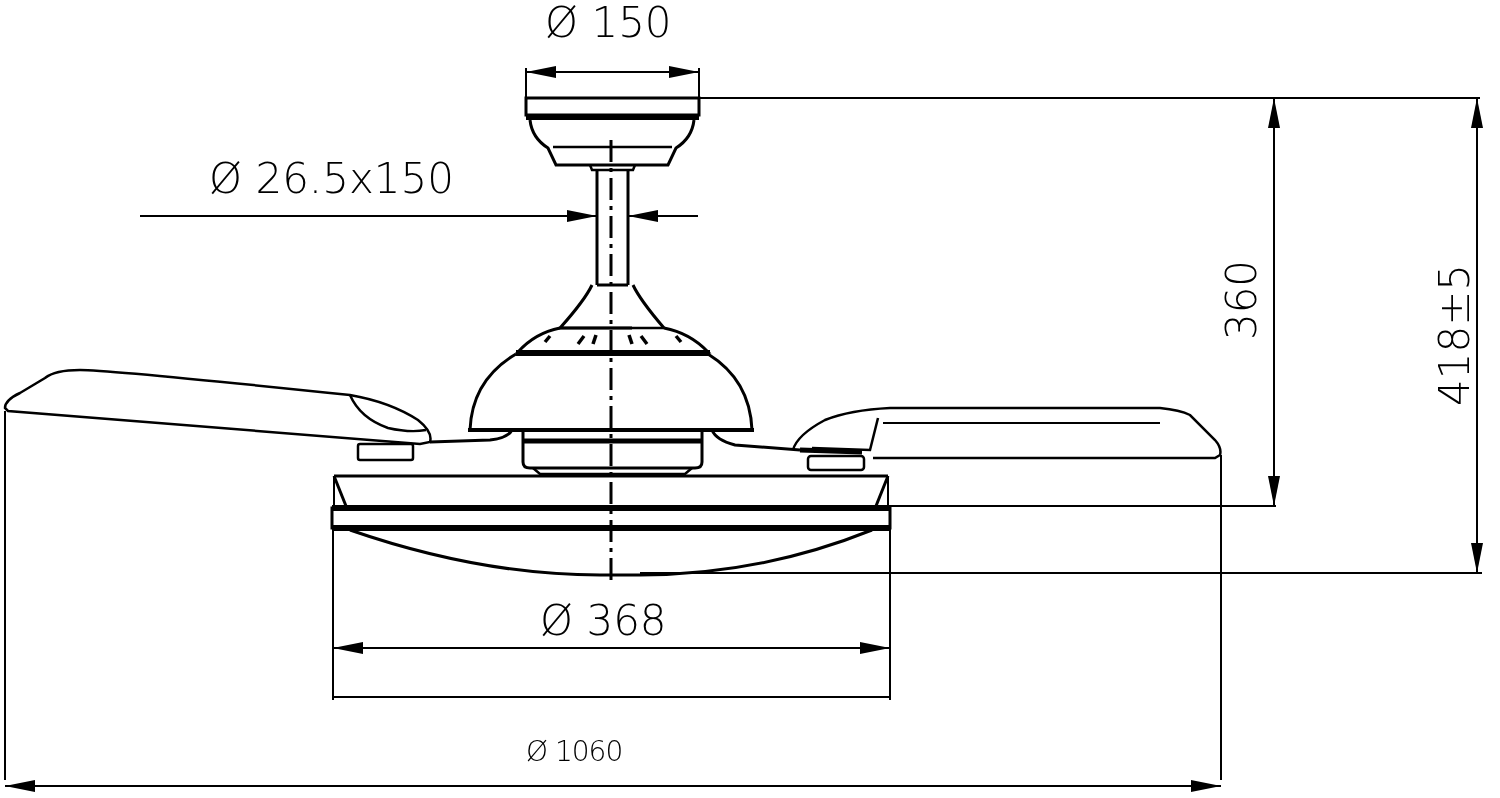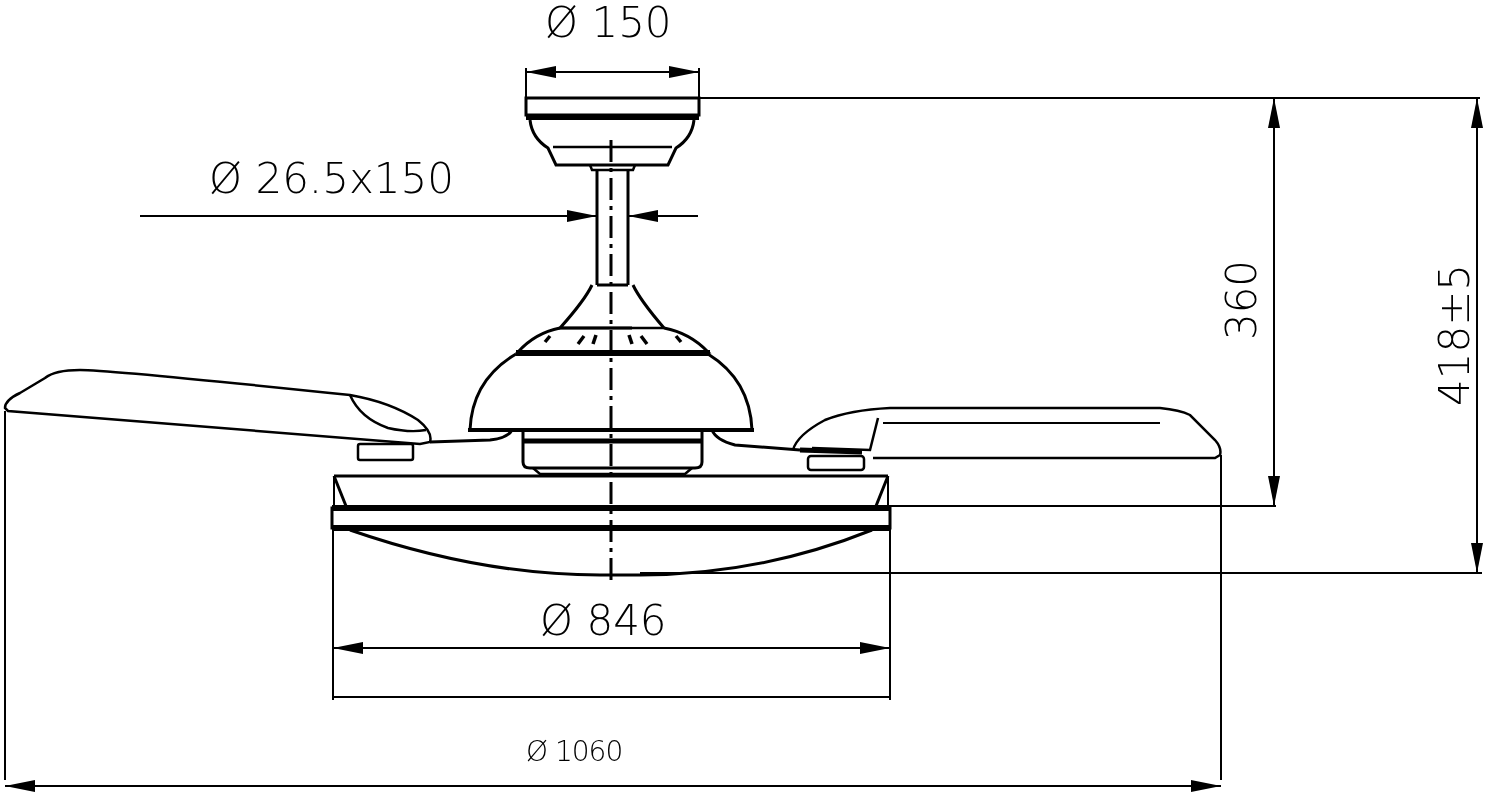--- a/index.html
+++ b/index.html
@@ -131,14 +131,14 @@
 
   <g stroke="#000" fill="none" stroke-width="2">
     <line x1="5" y1="786" x2="1221" y2="786" marker-start="url(#arrow)" marker-end="url(#arrow)"></line>
   </g>
 </svg>
 
 <div class="dim-label lbl-150">Ø 150</div>
 <div class="dim-label lbl-stem">Ø 26.5x150</div>
 <div class="dim-label lbl-360">360</div>
 <div class="dim-label lbl-418">418±5</div>
-<div class="dim-label lbl-483">Ø 846</div>
+<div class="dim-label lbl-483">Ø 368</div>
 <div class="dim-label lbl-1060">Ø 1060</div>
 
 </body></html>

